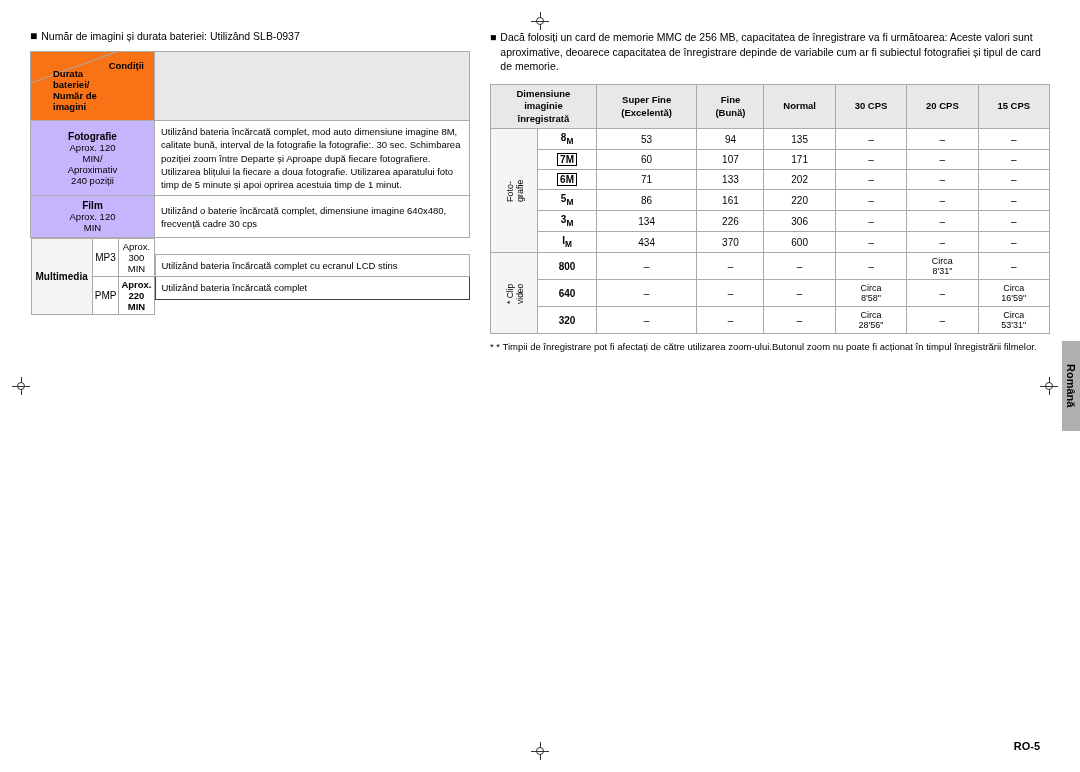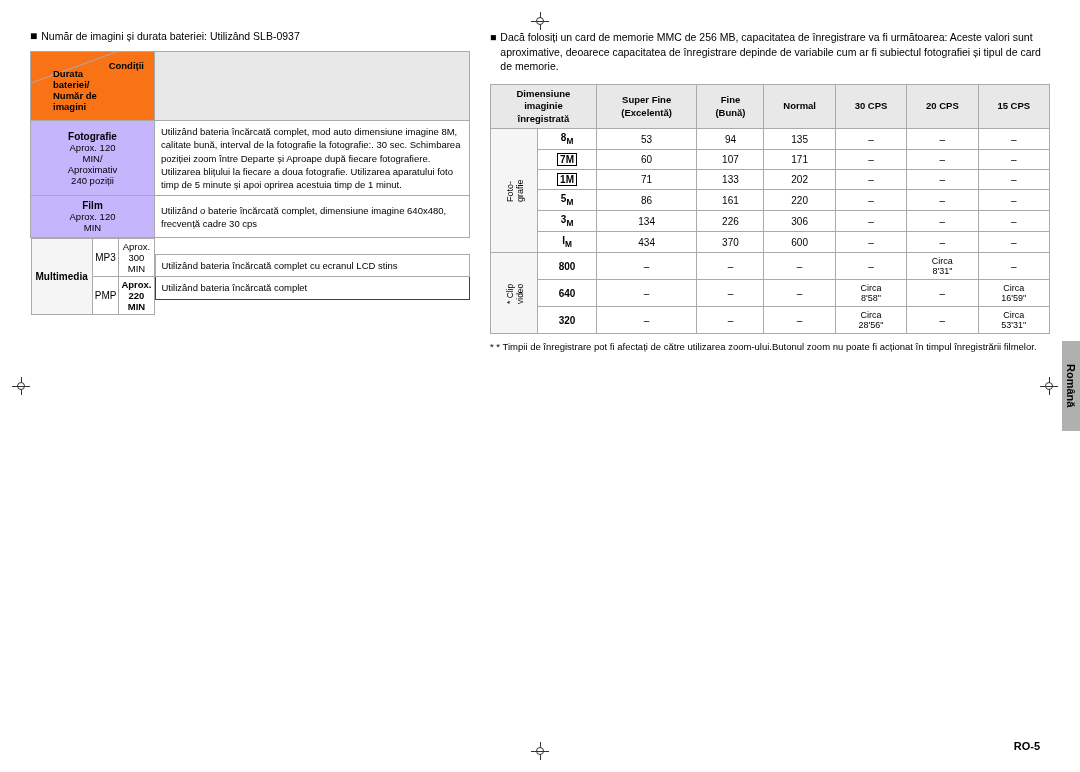--- a/index.html
+++ b/index.html
@@ -351,21 +351,21 @@
           <tr>
             <td><span class="img-size-box">7M</span></td>
             <td>60</td>
             <td>107</td>
             <td>171</td>
             <td>–</td>
             <td>–</td>
             <td>–</td>
           </tr>
           <tr>
-            <td><span class="img-size-box">1M</span></td>
+            <td><span class="img-size-box">6M</span></td>
             <td>71</td>
             <td>133</td>
             <td>202</td>
             <td>–</td>
             <td>–</td>
             <td>–</td>
           </tr>
           <tr>
             <td><strong>5<sub>M</sub></strong></td>
             <td>86</td>

